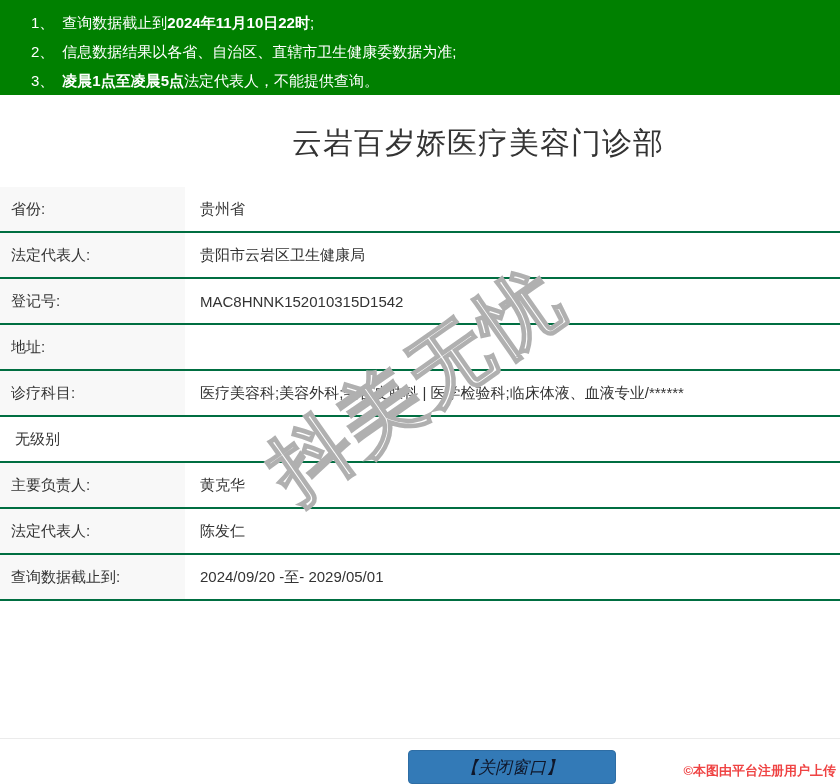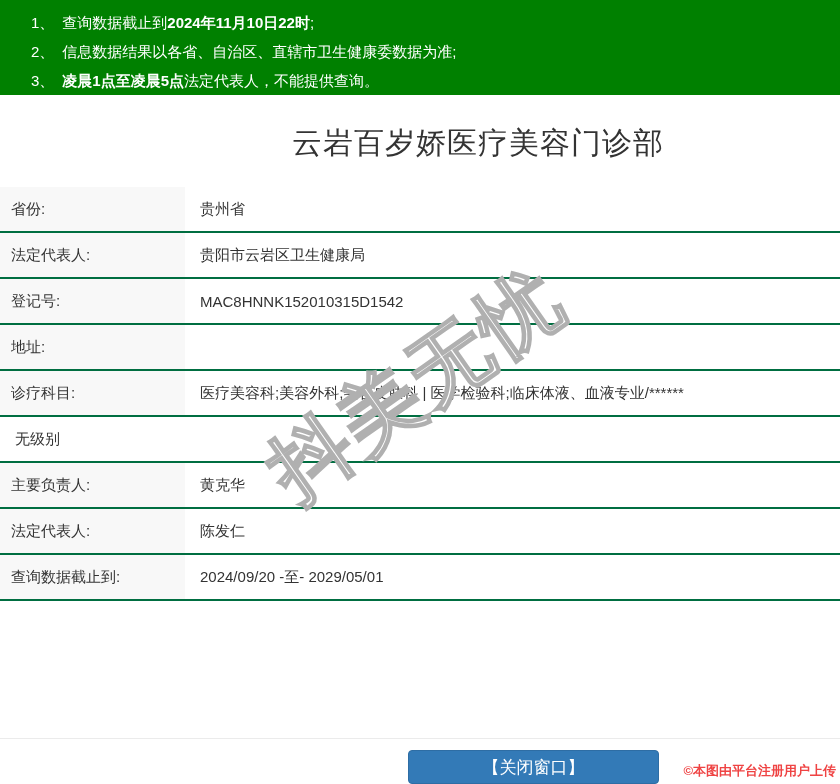--- a/index.html
+++ b/index.html
@@ -81,30 +81,31 @@
   
   .footer-divider {
     position: absolute;
     left: 0; top: 738px;
     width: 840px;
     border-top: 1px solid #ebebeb;
   }
   .close-button {
     position: absolute;
     left: 408px; top: 750px;
-    width: 251px; height: 34px;
+    width: 208px; height: 34px;
     background: #337ab7;
     border: 1px solid #2e6da4;
     border-radius: 4px;
-    color: #ffffff;
+    color: #0f172a;
     font-size: 17px;
     font-family: "Liberation Sans", "DejaVu Sans", sans-serif;
     text-align: center;
     cursor: pointer;
     z-index: 6;
+    font-style: italic;
   }
   .copyright {
     position: absolute;
     right: 4px; top: 762px;
     font-size: 13px;
     font-weight: bold;
     color: #ef4444;
     text-shadow: -1px -1px 0 #ffffff, 1px -1px 0 #ffffff,
                  -1px 1px 0 #ffffff, 1px 1px 0 #ffffff;
     z-index: 6;

